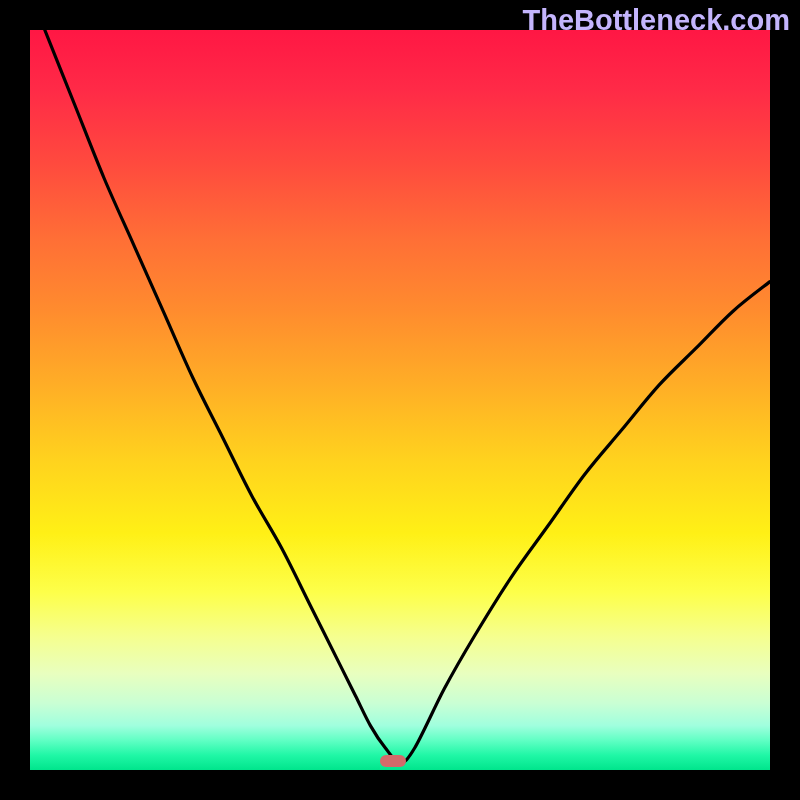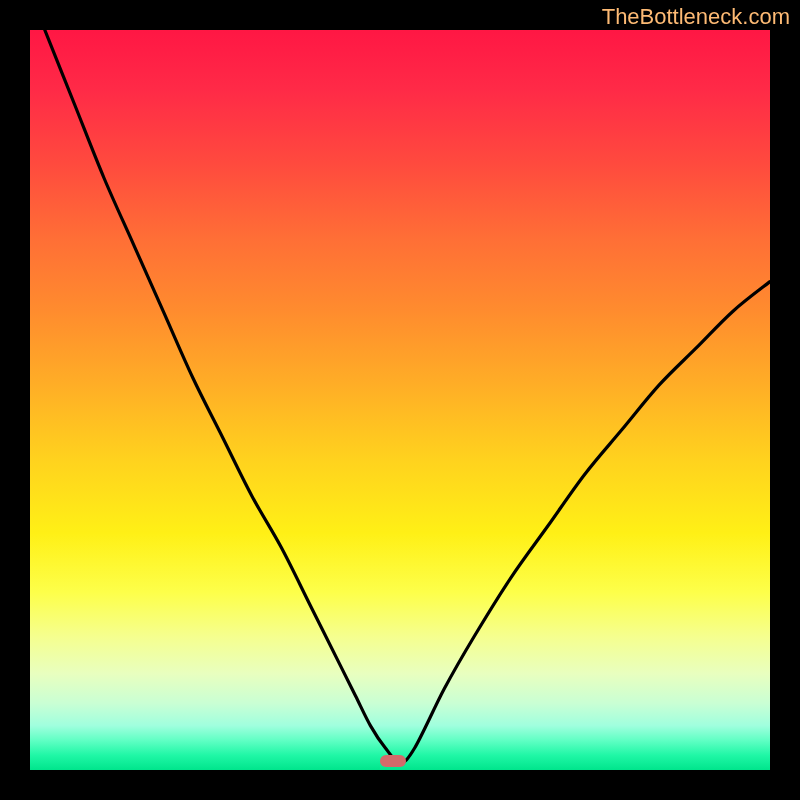--- a/index.html
+++ b/index.html
@@ -13,23 +13,23 @@
   }
   .container {
     position: relative;
     width: 800px;
     height: 800px;
   }
   .watermark {
     position: absolute;
     top: 4px;
     right: 10px;
-    color: #fdba74;
-    font-size: 22px;
-    font-weight: 400;
+    color: #c4b5fd;
+    font-size: 29px;
+    font-weight: 700;
     z-index: 10;
   }
   .plot-area {
     position: absolute;
     left: 30px;
     top: 30px;
     width: 740px;
     height: 740px;
     overflow: hidden;
   }

